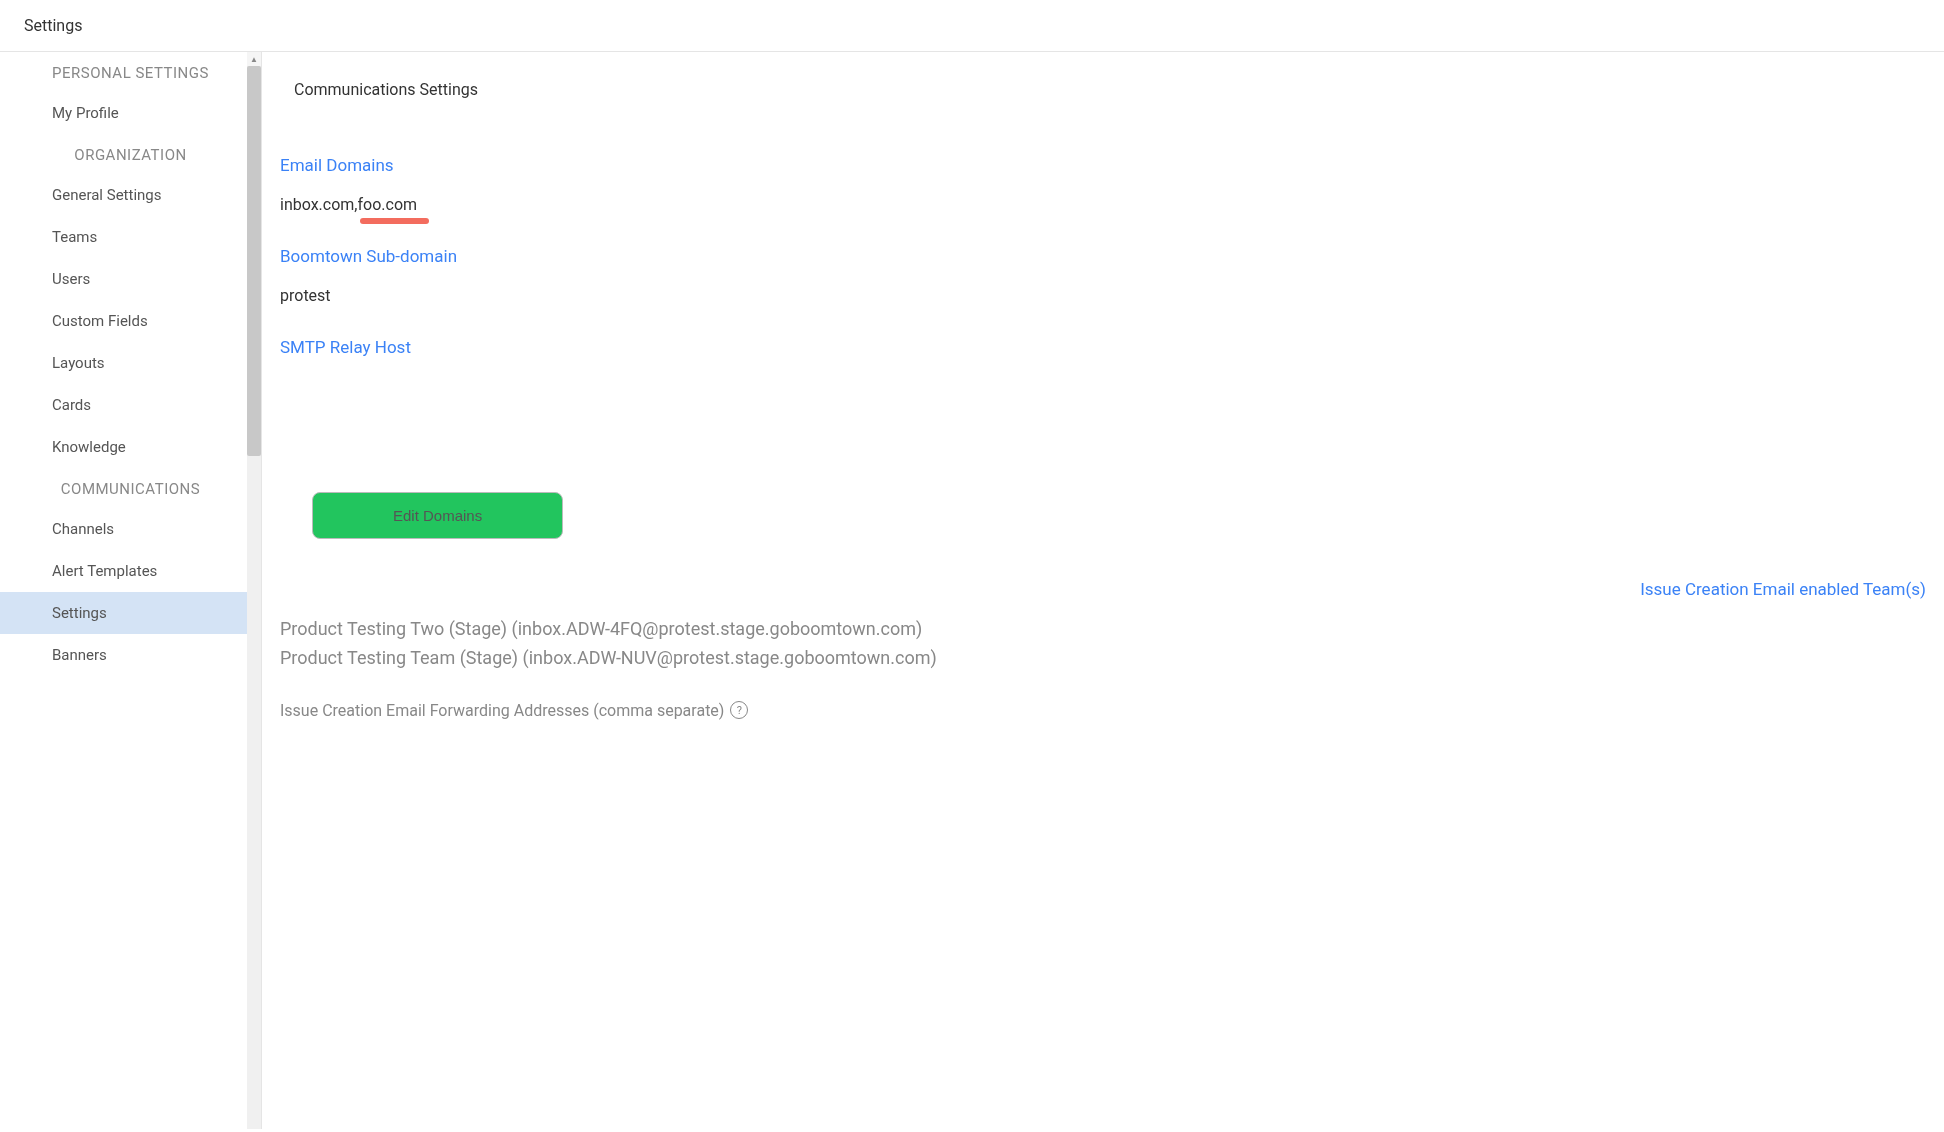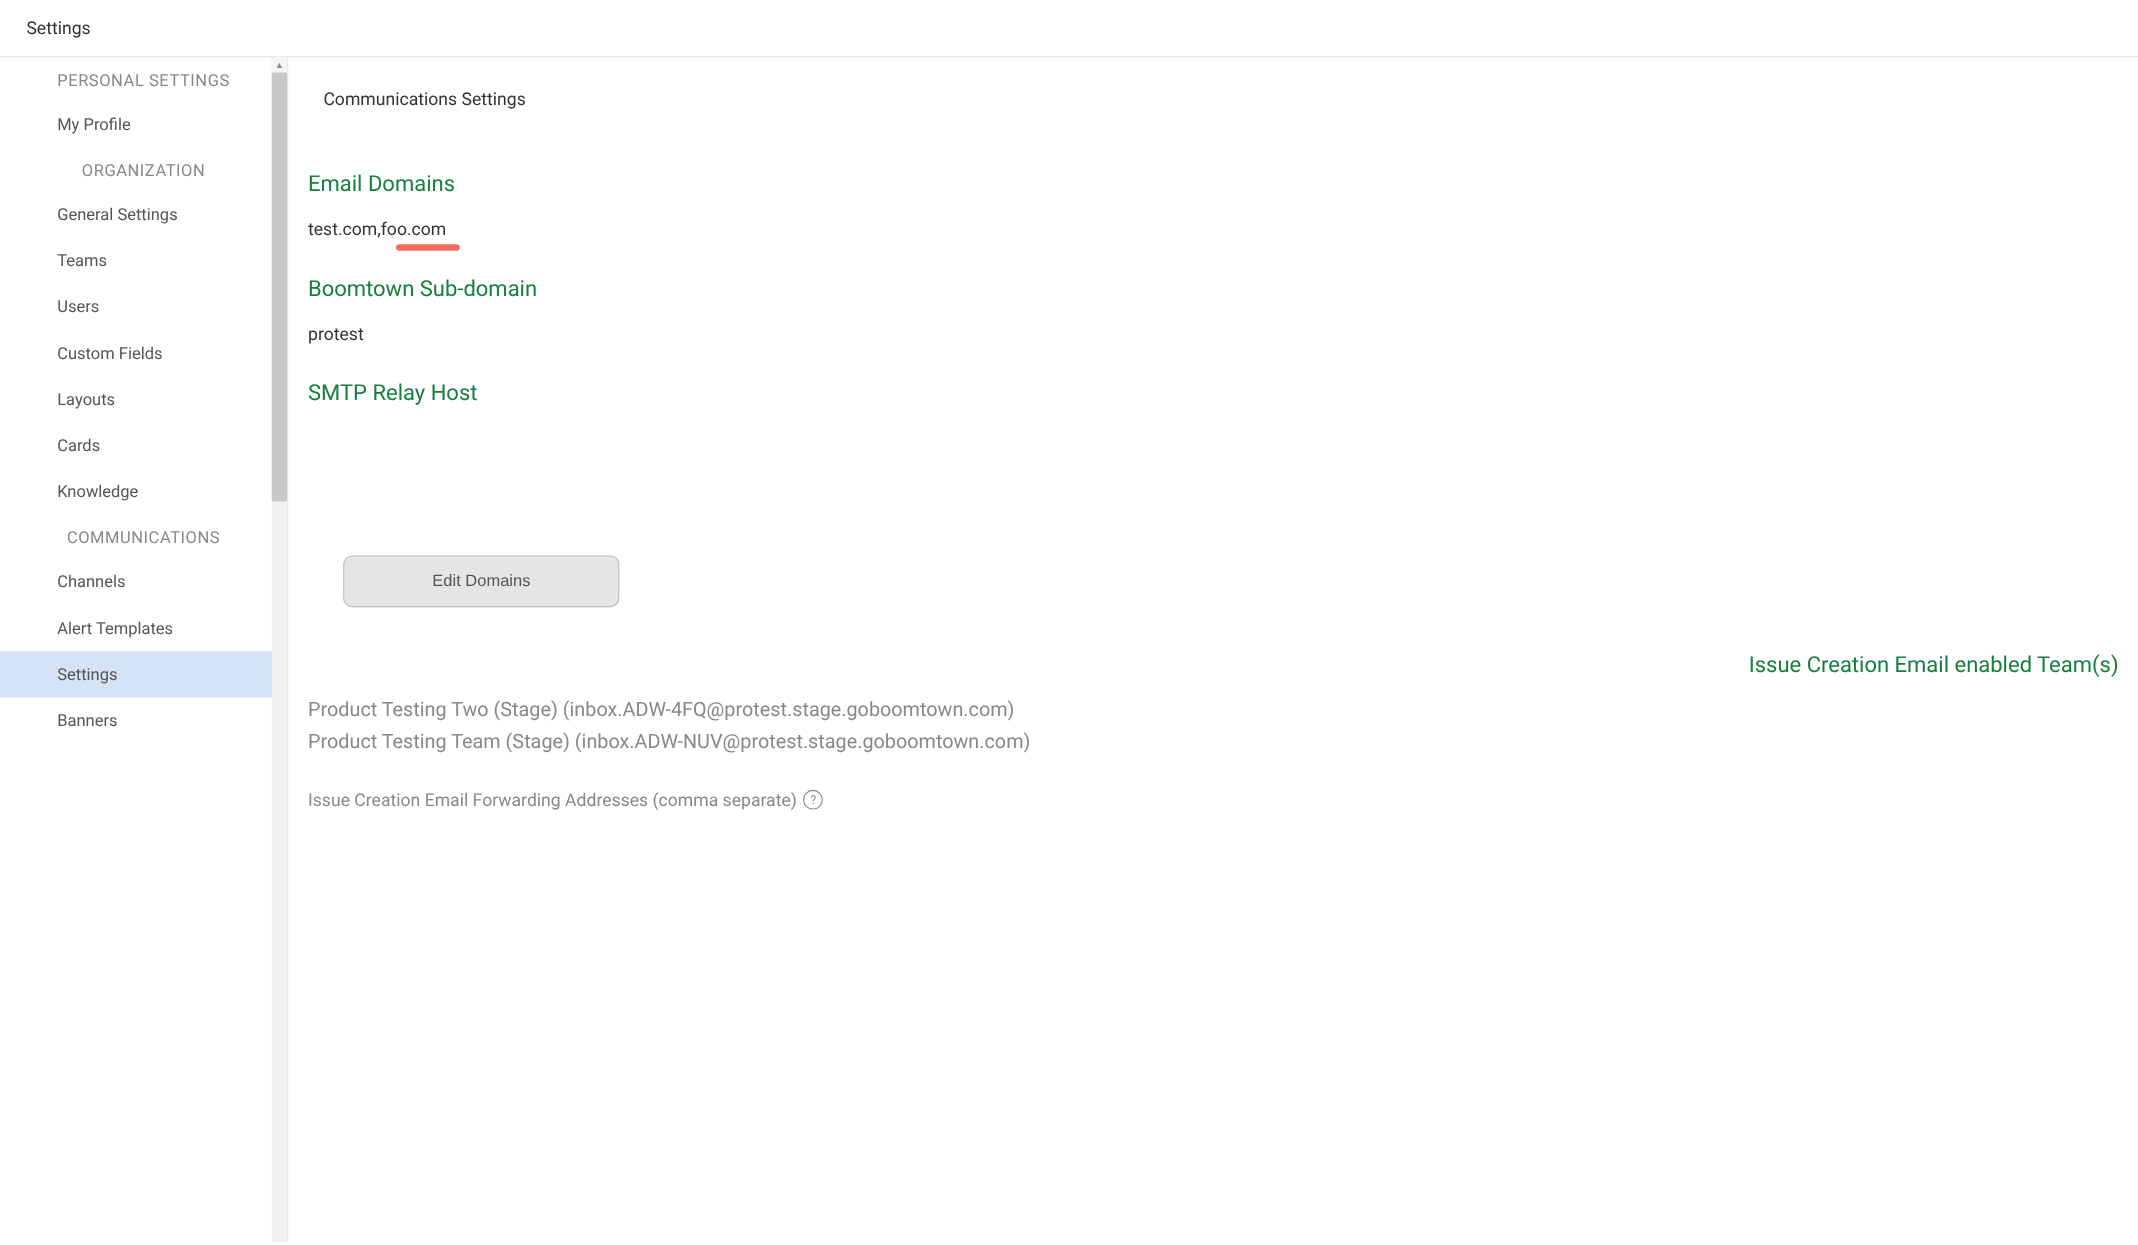--- a/index.html
+++ b/index.html
@@ -74,22 +74,22 @@
       flex: 1;
       padding: 28px 18px;
     }
     .page-title {
       font-size: 16px;
       color: #333;
       margin-bottom: 56px;
       padding-left: 14px;
     }
     .field-label {
-      color: #15803d;
-      font-size: 20px;
+      color: #3b82f6;
+      font-size: 17px;
       margin-bottom: 20px;
     }
     .field-value {
       color: #333;
       font-size: 16px;
       margin-bottom: 32px;
       position: relative;
       display: inline-block;
     }
     .annotation-underline::after {
@@ -103,21 +103,21 @@
       border-radius: 3px;
     }
     .edit-button {
       display: inline-block;
       margin-top: 20px;
       margin-left: 32px;
       margin-bottom: 40px;
       padding: 14px 80px;
       border: 1px solid #bbb;
       border-radius: 8px;
-      background: #e5e5e5;
+      background: #22c55e;
       color: #555;
       font-size: 15px;
       cursor: pointer;
     }
     .teams-block .field-label { margin-bottom: 16px; text-align: right; }
     .team-line {
       color: #888;
       font-size: 18px;
       line-height: 1.6;
     }
@@ -175,21 +175,21 @@
     <div class="scrollbar-track">
       <div class="scrollbar-up">▲</div>
       <div class="scrollbar-thumb"></div>
     </div>
   </div>
 
   <div class="main">
     <div class="page-title">Communications Settings</div>
 
     <div class="field-label">Email Domains</div>
-    <div class="field-value annotation-underline">test.com,foo.com</div>
+    <div class="field-value annotation-underline">inbox.com,foo.com</div>
 
     <div class="field-label">Boomtown Sub-domain</div>
     <div class="field-value">protest</div>
 
     <div class="smtp-block">
       <div class="field-label">SMTP Relay Host</div>
       <div class="field-value"></div>
     </div>
 
     <button class="edit-button">Edit Domains</button>

